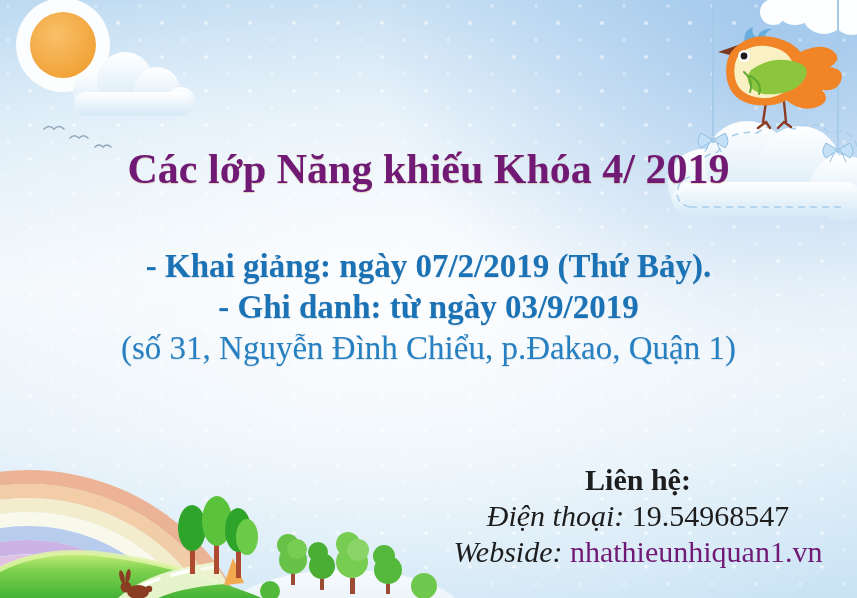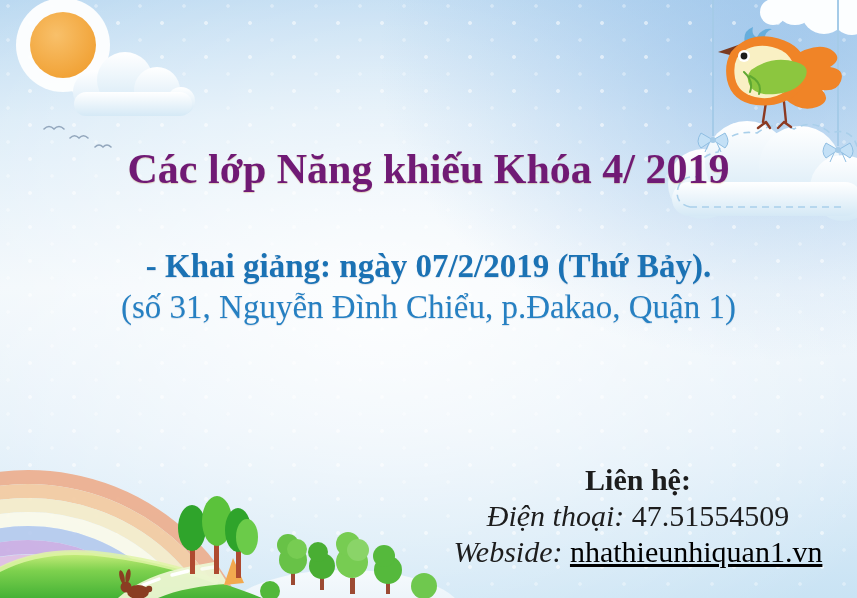--- a/index.html
+++ b/index.html
@@ -32,21 +32,21 @@
     top:246px; font-weight:bold; font-size:33px; line-height:41px;
     color:#1B72B4; text-shadow:0 1px 1px rgba(25,70,130,0.15);
   }
   .bodyblock .addr { font-weight:normal; color:#2680C2; }
   .contact {
     position:absolute; top:462px; left:438px; width:400px; text-align:center;
     font-size:30px; line-height:36px; color:#1D1D1D;
   }
   .contact .head { font-weight:bold; }
   .contact .lbl { font-style:italic; }
-  .contact .web { color:#000000;text-decoration:underline; }
+  .contact .web { color:#701a75; }
 </style>
 </head>
 <body>
 
 <div class="poster">
   <div class="sky"></div>
 
   <svg class="art" viewBox="0 0 857 598" aria-hidden="true">
     <defs>
       <linearGradient id="gCloud" x1="0" y1="0" x2="0" y2="1">
@@ -194,27 +194,28 @@
       <path d="M750 76 q13 7 9 18 M744 72 q10 9 6 20" stroke="#5FA832" stroke-width="2" fill="none" stroke-linecap="round"></path>
       <circle cx="744" cy="56" r="6" fill="#FFFFFF"></circle>
         <circle cx="744" cy="56" r="3.4" fill="#1C1C1C"></circle>
     </g>
   </svg>
 
   <div class="txt subtitle">Các lớp Năng khiếu Khóa 4/ 2019</div>
 
   <div class="txt bodyblock">
     <div>- Khai giảng: ngày 07/2/2019 (Thứ Bảy).</div>
+    <div>- Ghi danh: từ ngày 03/9/2019</div>
     <div class="addr">(số 31, Nguyễn Đình Chiểu, p.Đakao, Quận 1)</div>
   </div>
 
   <div class="contact">
     <div class="head">Liên hệ:</div>
     <div>
       <span class="lbl">Điện thoại:</span>
-      <span>47.51554509</span>
+      <span>19.54968547</span>
     </div>
     <div>
       <span class="lbl">Webside:</span>
       <span class="web">nhathieunhiquan1.vn</span>
     </div>
   </div>
 </div>
 
 </body></html>

